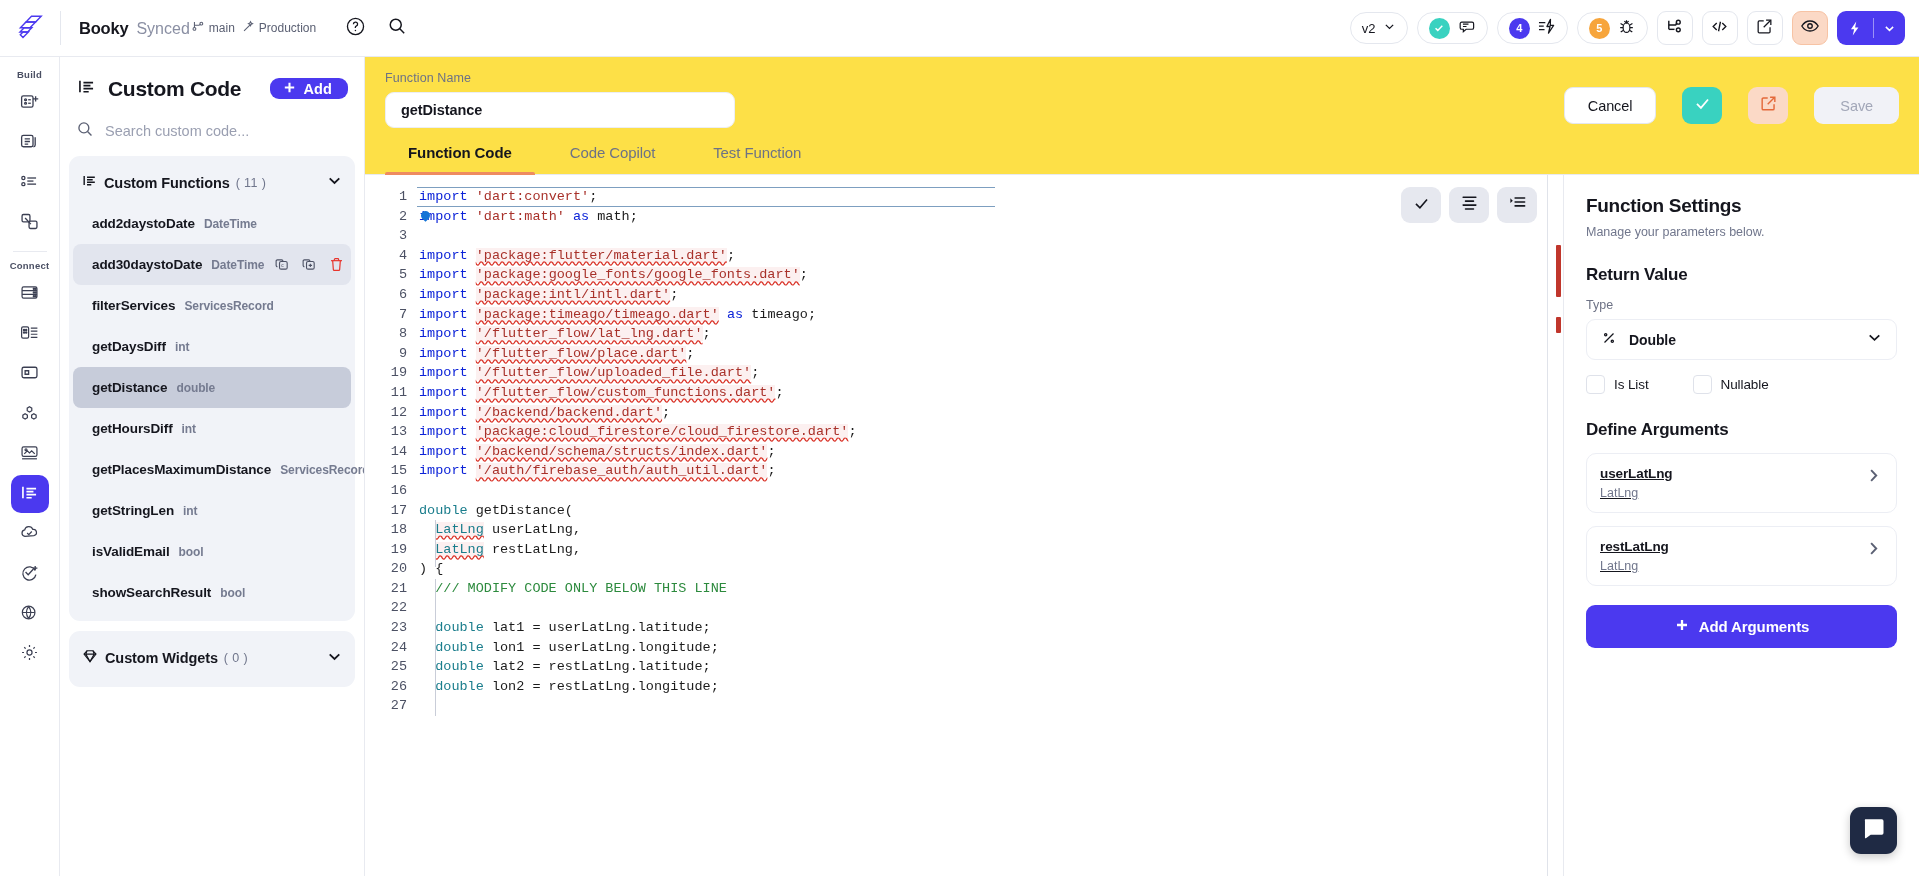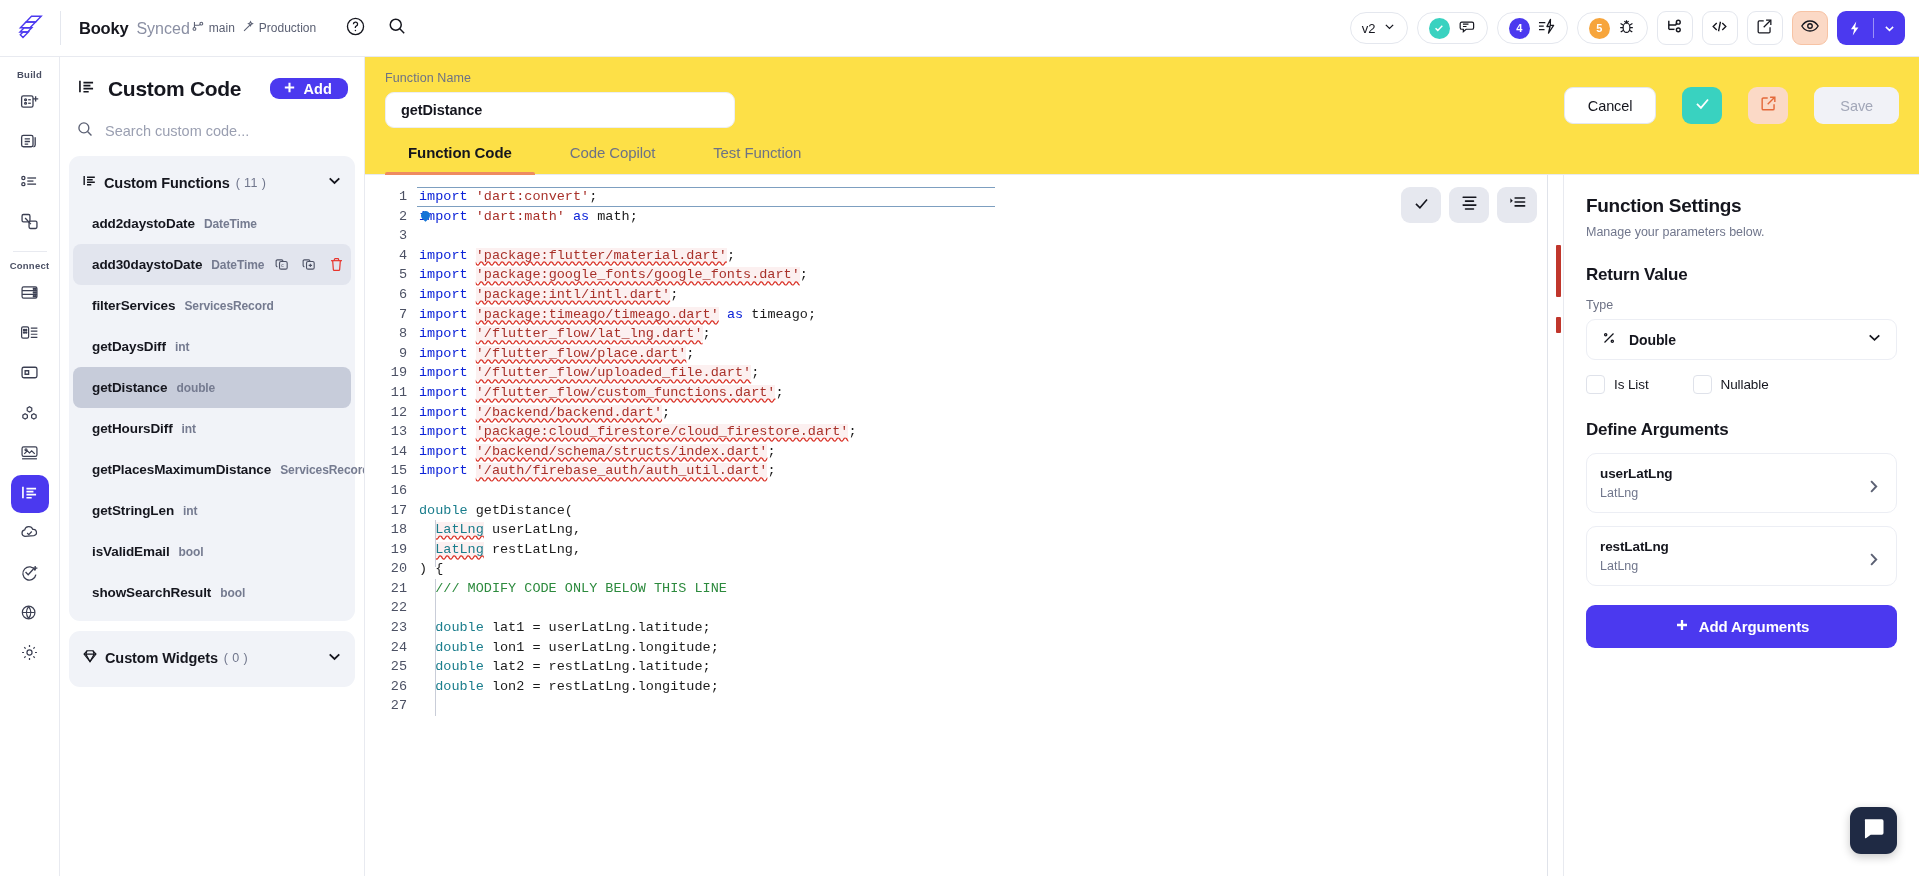--- a/index.html
+++ b/index.html
@@ -218,21 +218,21 @@
     display:flex; align-items:center; padding:0 13px; gap:11px; cursor:pointer; background:#fff;
   }
   .select-val { font-size:14px; font-weight:700; color:#15161e; flex:1; letter-spacing:-.1px; }
   .checks { display:flex; gap:0; margin-top:15px; }
   .chk-item { display:flex; align-items:center; gap:9px; cursor:pointer; }
   .chk-item + .chk-item { margin-left:44px; }
   .chk-box { width:19px; height:19px; border:1.4px solid #dfe2ea; border-radius:4px; background:#fff; }
   .chk-lbl { font-size:13.5px; color:#15161e; letter-spacing:-.1px; }
   .arg-card {
     margin-top:13px; border:1.3px solid #eceef4; border-radius:10px; padding:12px 13px;
-    display:flex; align-items:flex-end; cursor:pointer; background:#fff;
+    display:flex; align-items:flex-start; cursor:pointer; background:#fff;text-decoration:underline;
   }
   .arg-name { font-size:13.5px; font-weight:700; color:#15161e; letter-spacing:-.1px; }
   .arg-type { font-size:12.5px; color:#70768c; margin-top:5px; }
   .arg-chev { margin-left:auto; color:#5b6073; }
   .add-args {
     margin-top:19px; height:43px; background:#4b39ef; color:#fff; border-radius:9px;
     display:flex; align-items:center; justify-content:center; gap:9px; cursor:pointer;
     font-size:15px; font-weight:700; letter-spacing:-.1px;
   }
 

